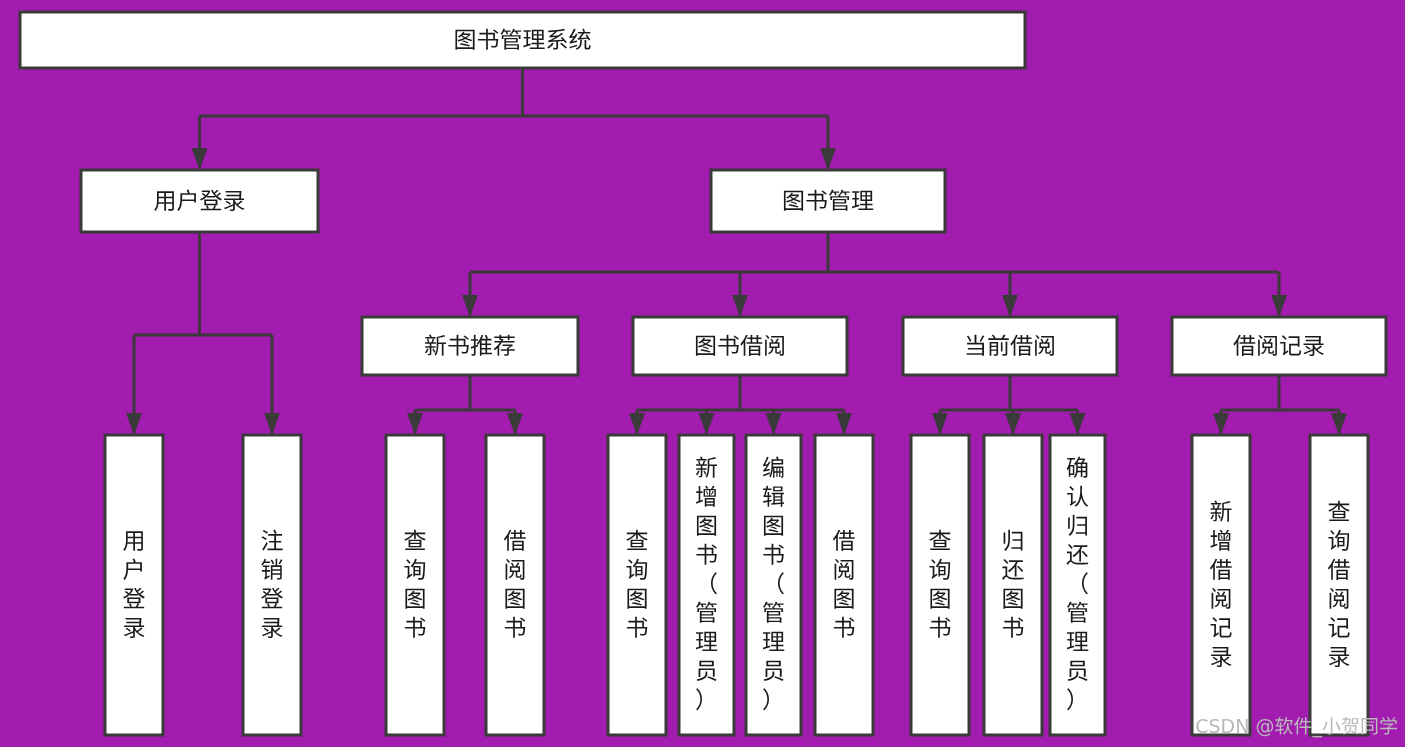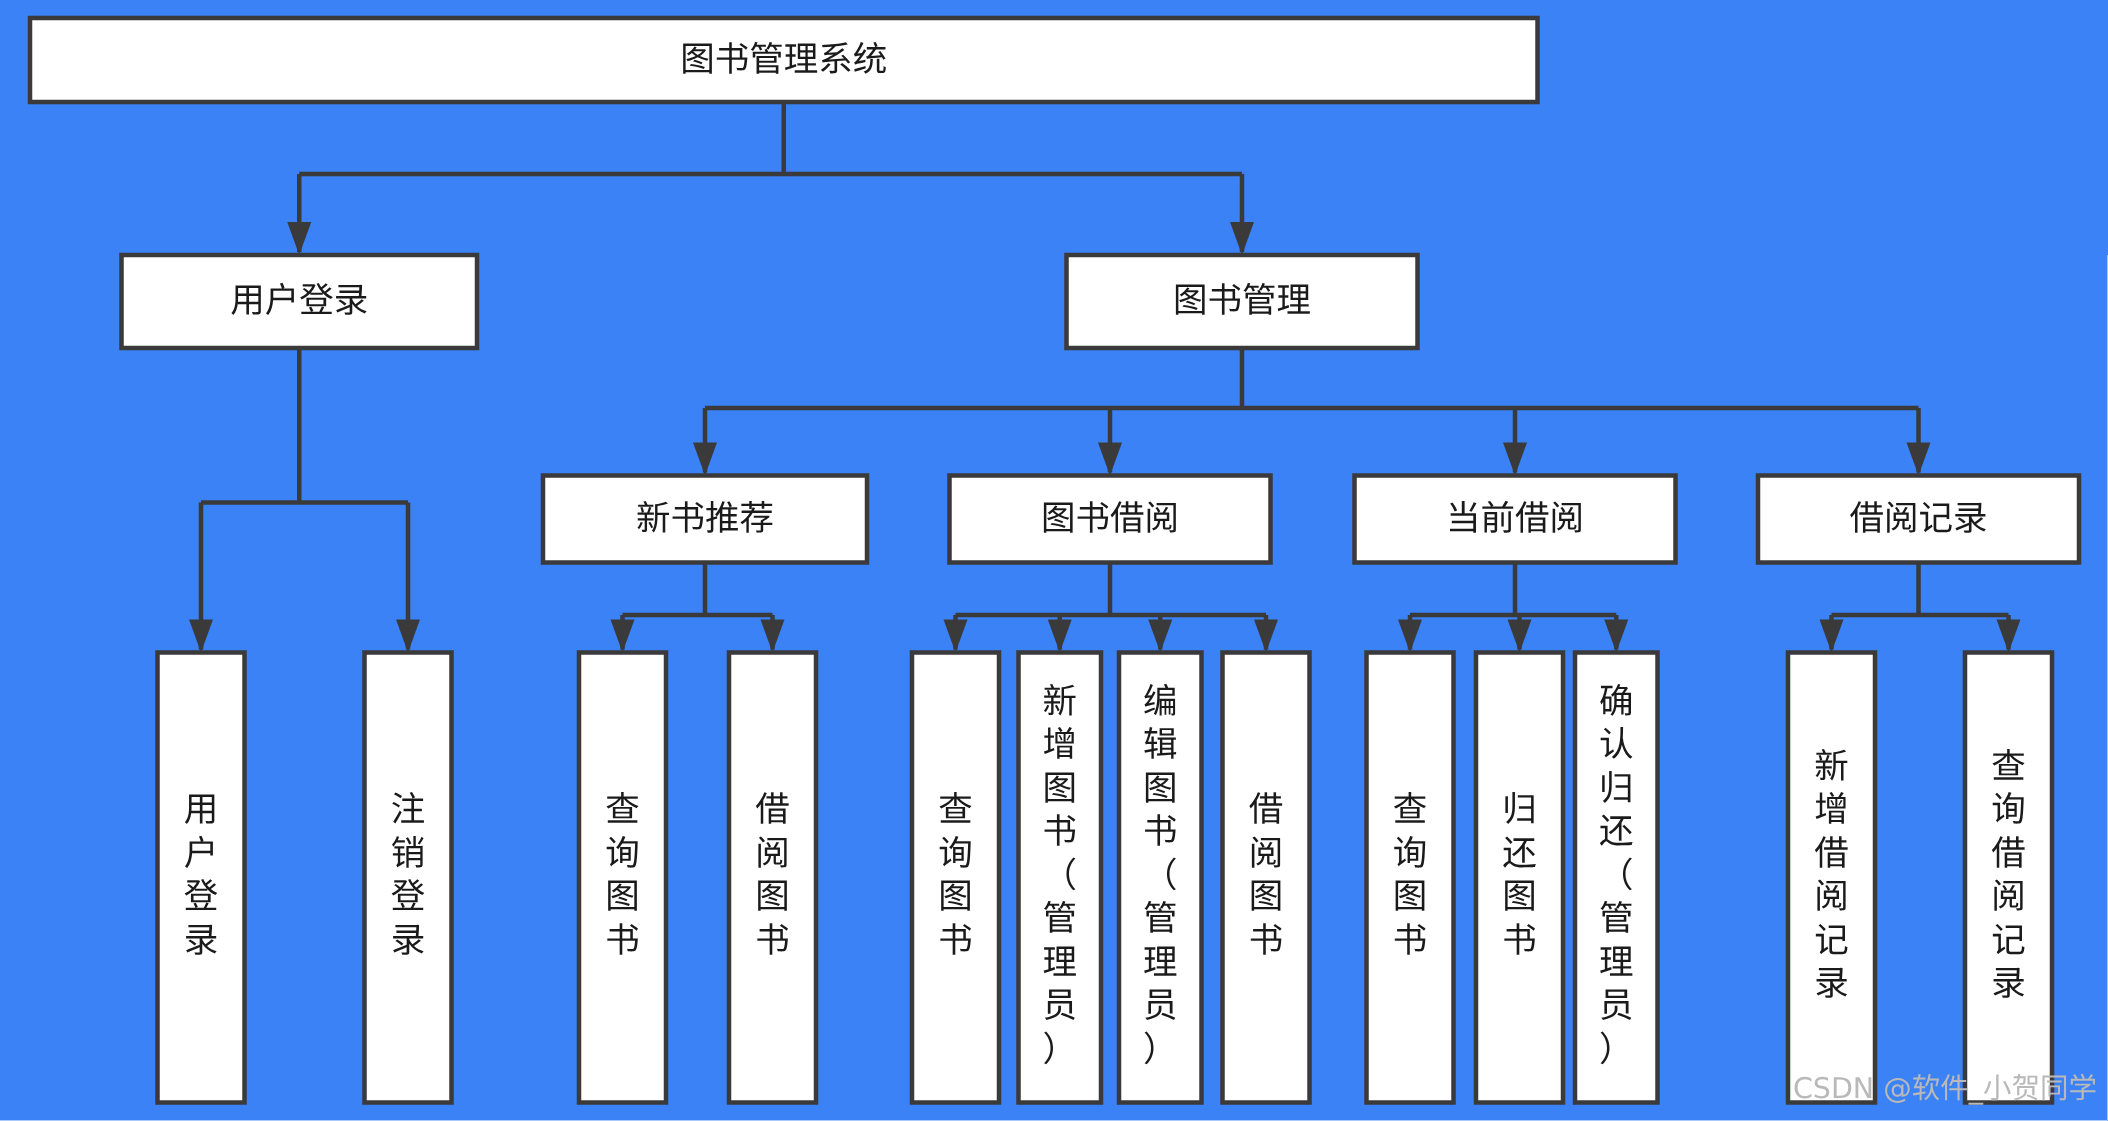--- a/index.html
+++ b/index.html
@@ -8,21 +8,21 @@
     padding: 0;
     background: #ffffff;
   }
   body {
     font-family: "DejaVu Sans", "Liberation Sans", sans-serif;
   }
   #diagram-root {
     position: relative;
     width: 1405px;
     height: 747px;
-    background: #3b82f6;
+    background: #a21caf;
     overflow: hidden;
   }
   svg.diagram-canvas {
     position: absolute;
     top: 0;
     left: 0;
     width: 1405px;
     height: 747px;
     display: block;
   }

